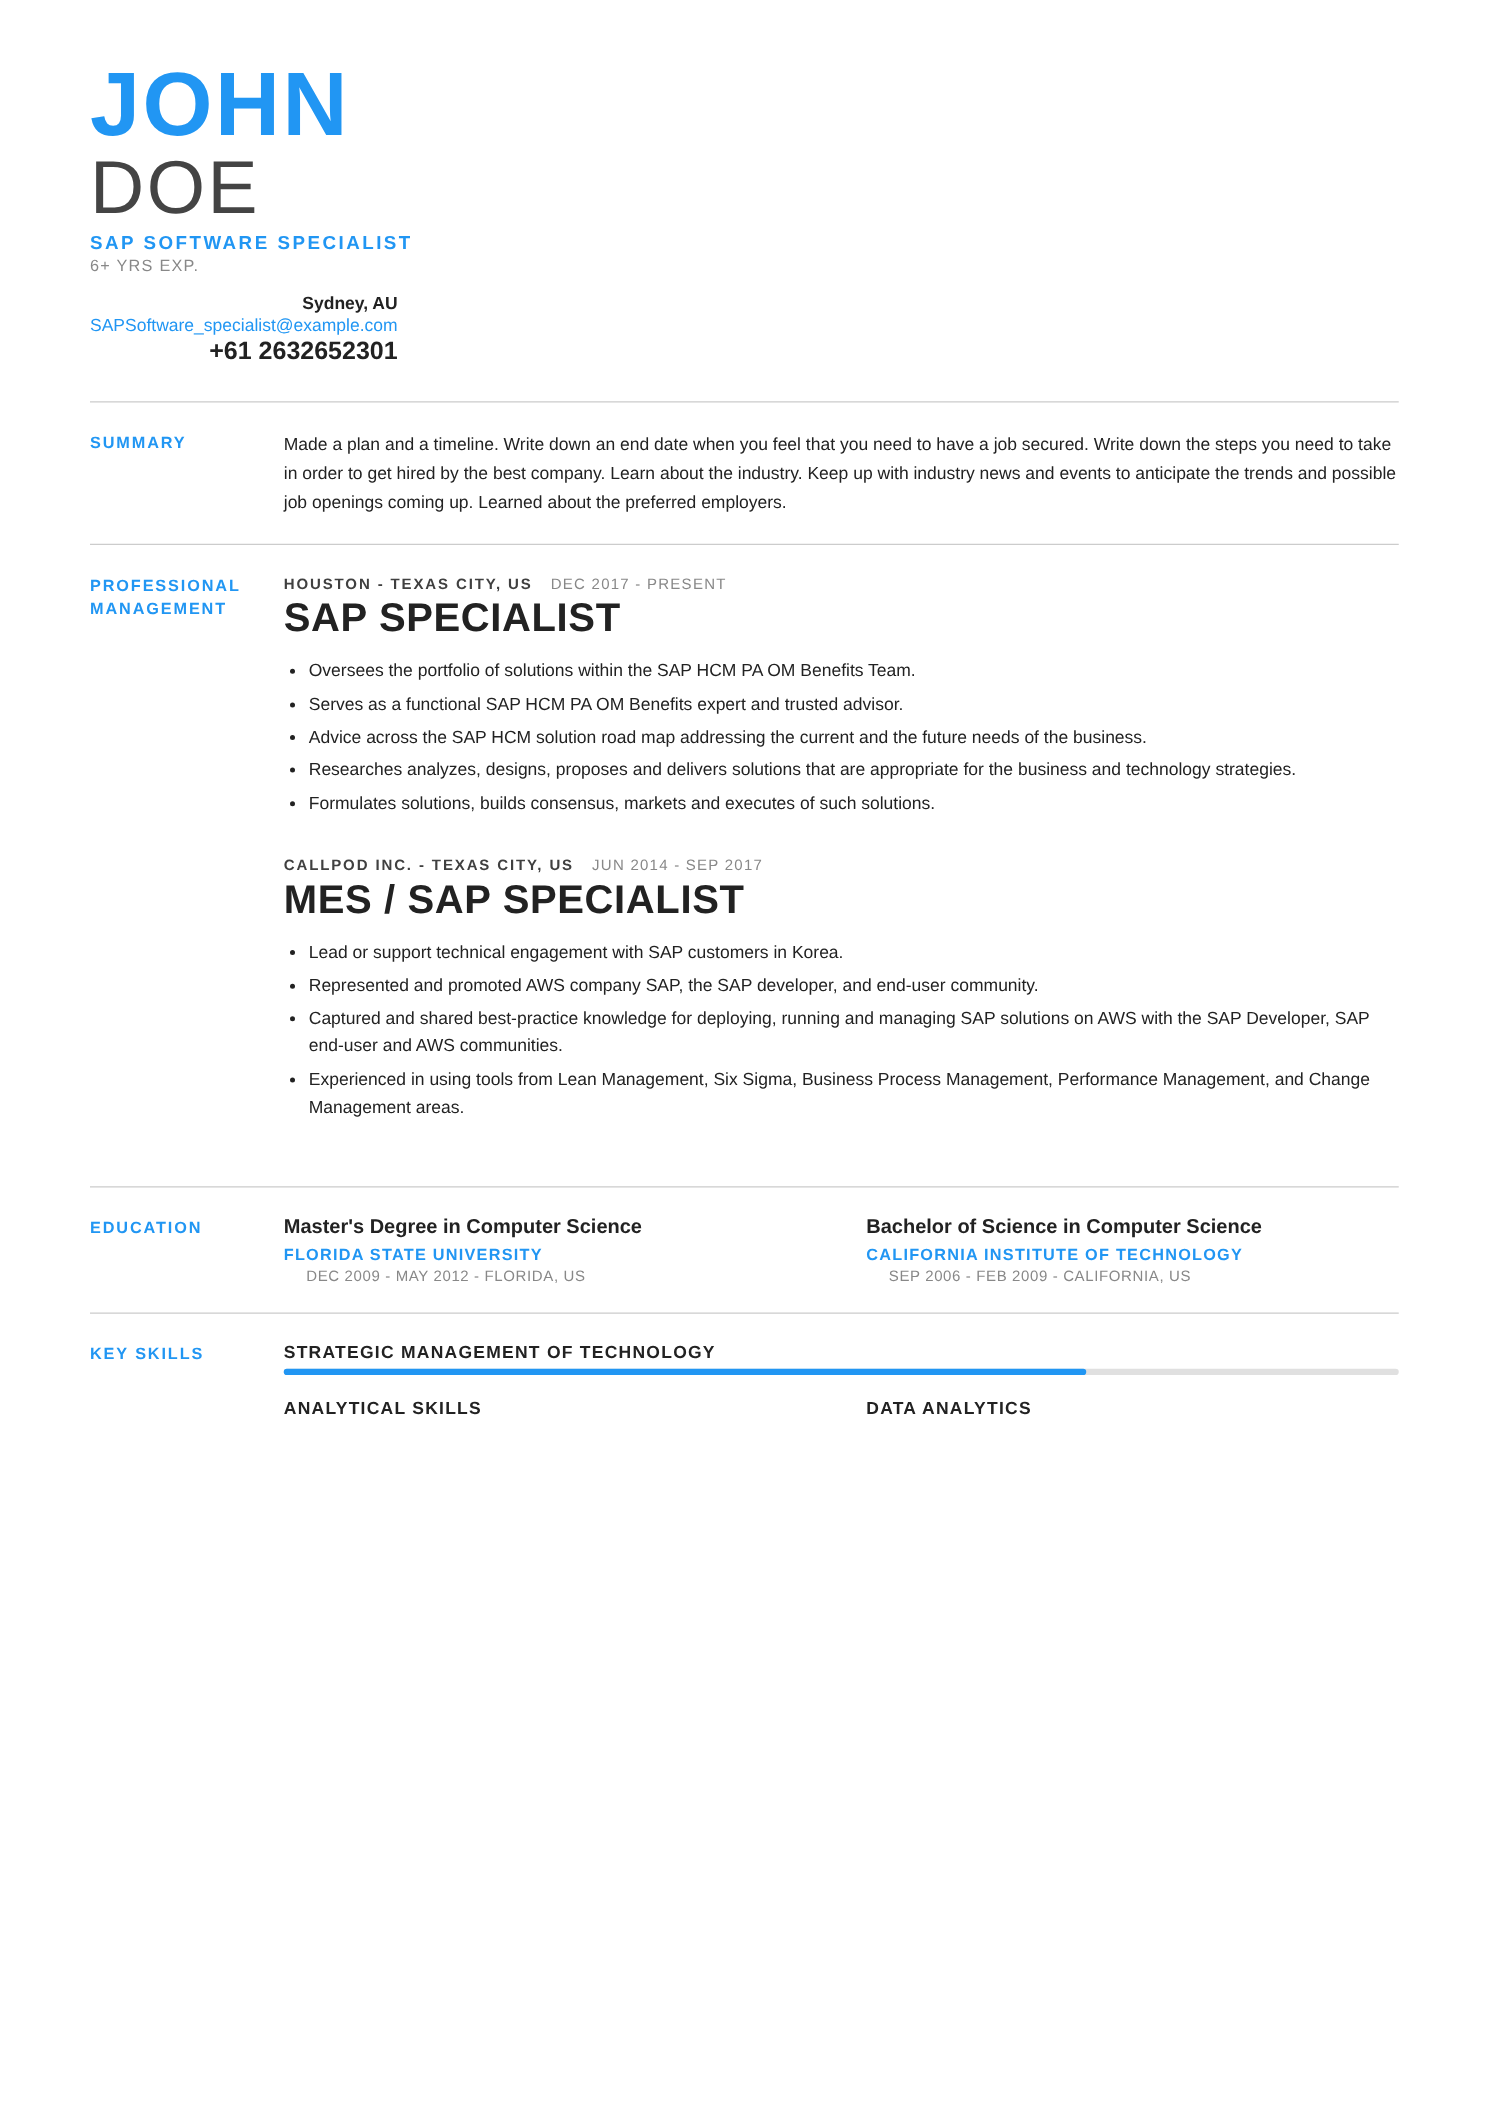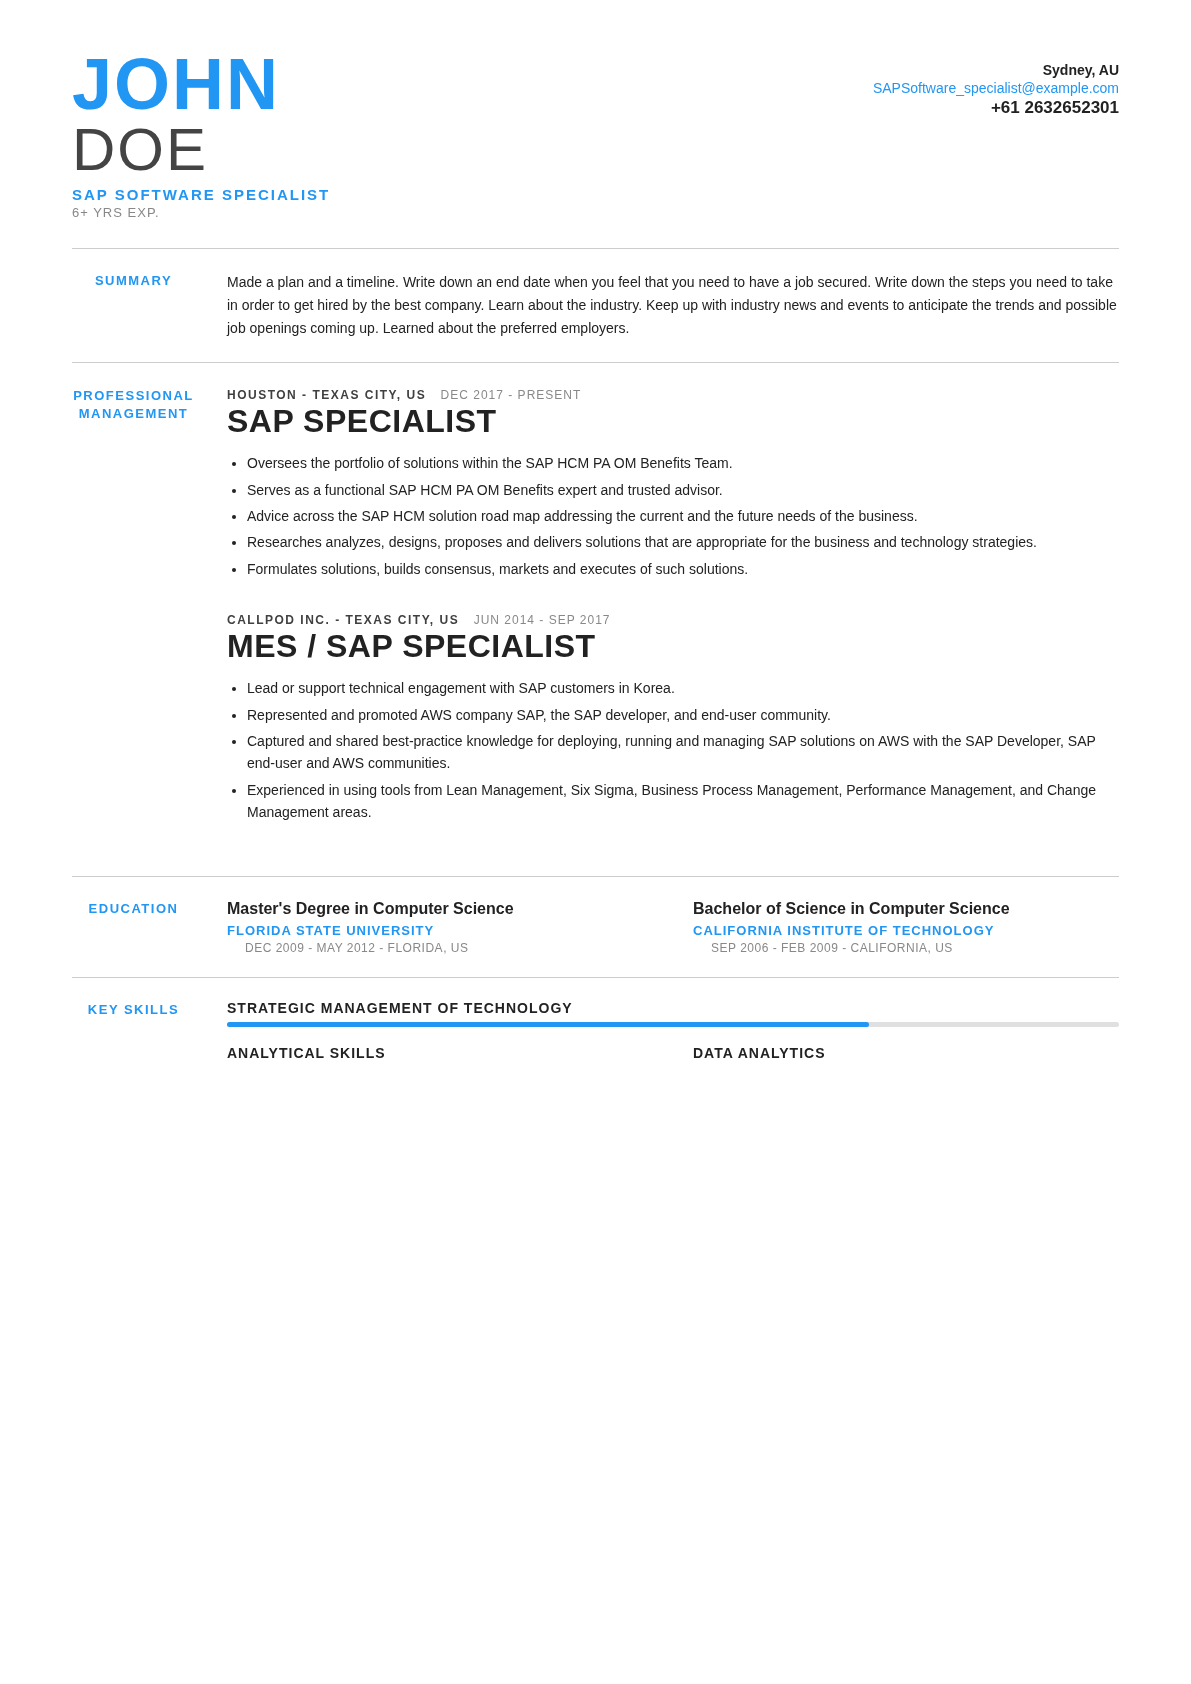--- a/index.html
+++ b/index.html
@@ -12,23 +12,24 @@
       padding: 0;
     }
     .page {
       width: 1191px;
       min-height: 1684px;
       background: #fff;
       padding: 48px 72px 48px 72px;
     }
     .header {
       display: flex;
-      justify-content: space-between;
+      justify-content: center;
       align-items: flex-start;
       margin-bottom: 28px;
+      flex-direction: column;
     }
     .header-left {}
     .header-name-first {
       font-size: 72px;
       font-weight: 900;
       color: #2196F3;
       line-height: 1;
       letter-spacing: 2px;
     }
     .header-name-last {
@@ -59,21 +60,21 @@
       font-size: 14px;
       font-weight: 700;
       color: #222;
     }
     .header-email {
       font-size: 14px;
       color: #2196F3;
       margin-top: 2px;
     }
     .header-phone {
-      font-size: 17px;
+      font-size: 20px;
       font-weight: 700;
       color: #222;
       margin-top: 2px;
     }
 
     .divider {
       border: none;
       border-top: 1.5px solid #ccc;
       margin: 22px 0;
     }
@@ -82,21 +83,21 @@
       display: flex;
       margin-bottom: 10px;
     }
     .section-label {
       width: 155px;
       min-width: 155px;
       font-size: 13px;
       font-weight: 700;
       color: #2196F3;
       letter-spacing: 1.5px;
-      text-align: center;
+      text-align: left;
       padding-right: 32px;
       padding-top: 2px;
     }
     .section-content {
       flex: 1;
     }
 
     
     .summary-text {
       font-size: 14px;

